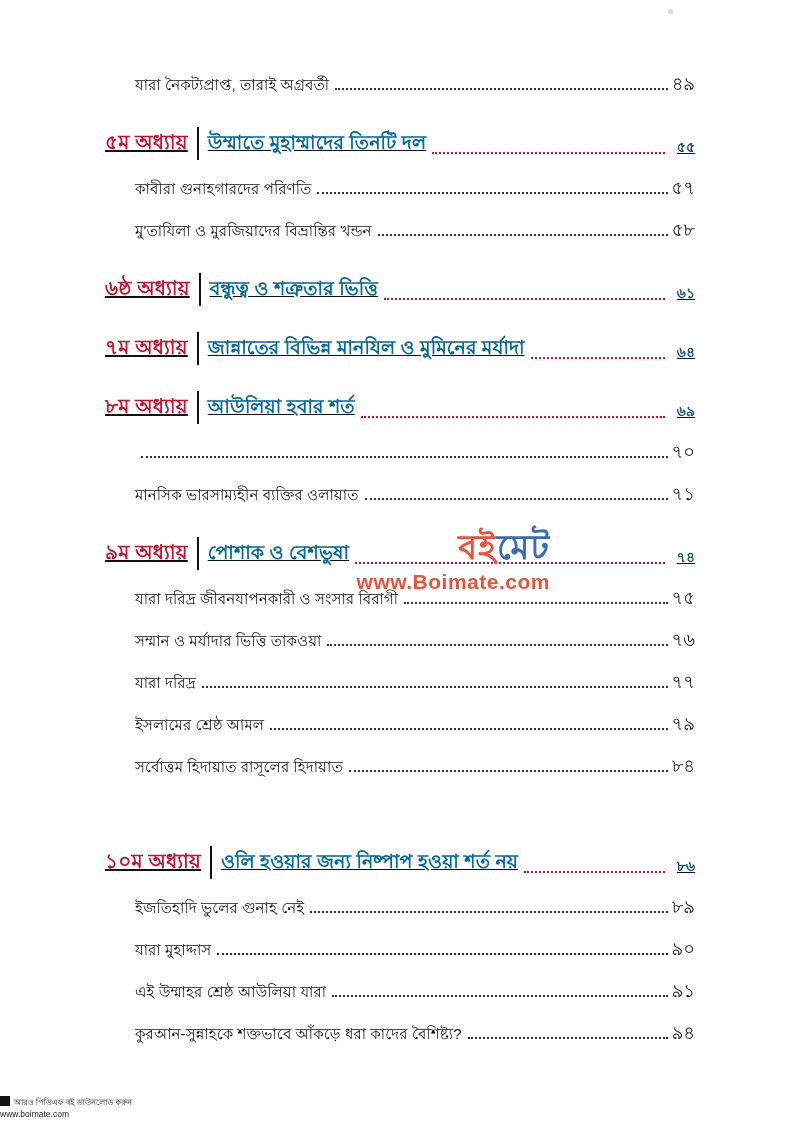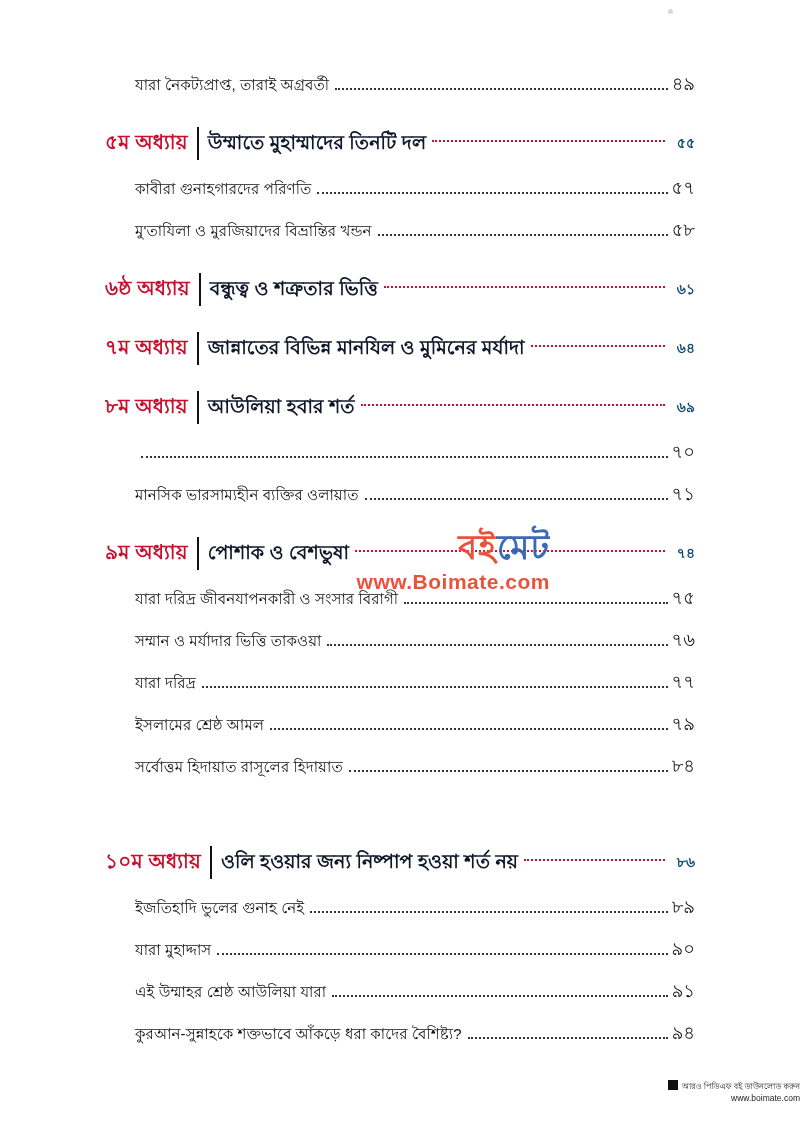--- a/index.html
+++ b/index.html
@@ -55,41 +55,42 @@
     padding-left: 30px;
     margin-bottom: 11px;
   }
   .sub .title { font-size: 15px; }
   .sub .page-no { font-size: 18px; }
 
   
   .chapter {
     margin-top: 26px;
     margin-bottom: 14px;
-    align-items: center;
+    align-items: flex-end;
+    text-decoration: underline;
   }
   .chapter .chap-label {
     font-size: 20px;
     font-weight: bold;
     color: #c8102e;
     white-space: nowrap;
     padding-right: 9px;
     letter-spacing: .2px;
   }
   .chapter .divider {
     width: 2px;
     align-self: stretch;
     background: #111;
     margin-right: 9px;
     min-height: 24px;
   }
   .chapter .title {
     font-size: 19px;
     font-weight: bold;
-    color: #0f172a;
+    color: #0369a1;
     white-space: nowrap;
   }
   .chapter .dots {
     border-bottom: 2px dotted #c8102e;
     margin: 0 4px 6px 6px;
   }
   .chapter .page-no {
     font-size: 14px;
     font-weight: bold;
     color: #0c4a6e;
@@ -122,22 +123,22 @@
     font-weight: bold;
     color: #e8452c;
     letter-spacing: .5px;
   }
 
   
   .footer {
     position: absolute;
     left: 0;
     right: 0;
-    bottom: 28px;
-    text-align: right;
+    bottom: 12px;
+    text-align: left;
     font-size: 8px;
     color: #222;
     line-height: 1.35;
   }
   .footer .fbar {
     display: inline-block;
     width: 10px;
     height: 10px;
     background: #111;
     vertical-align: -1px;

